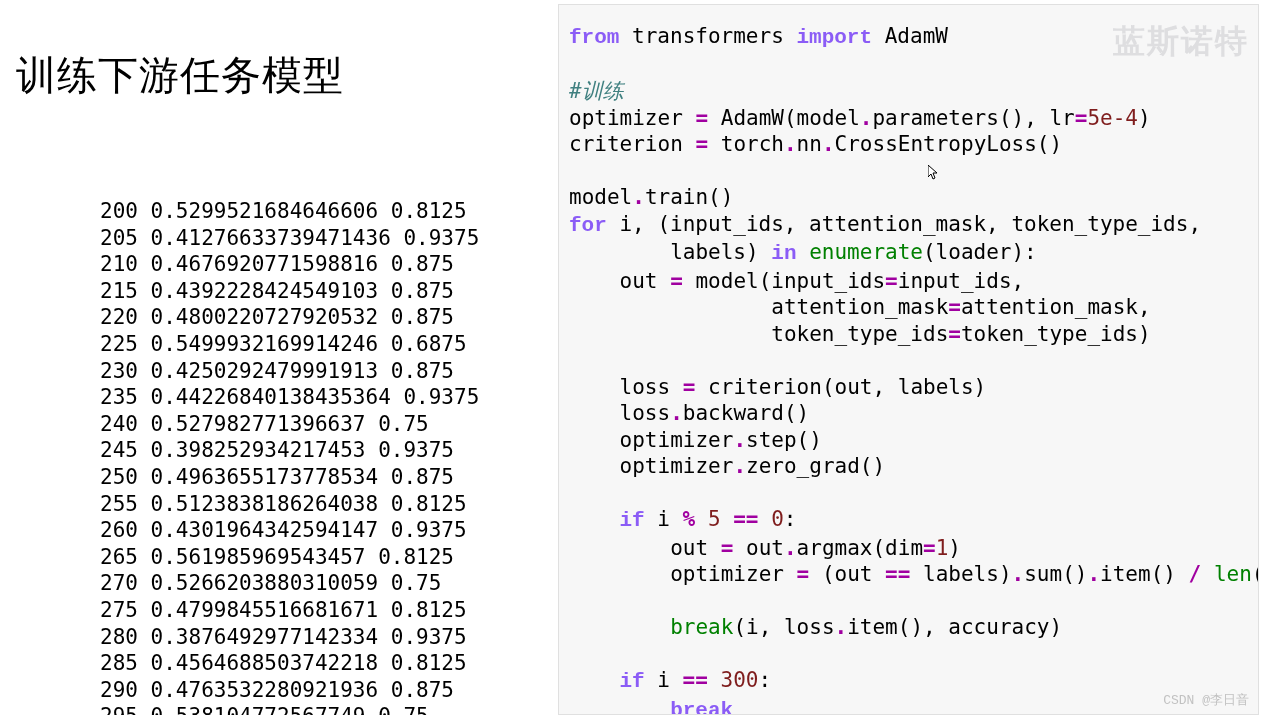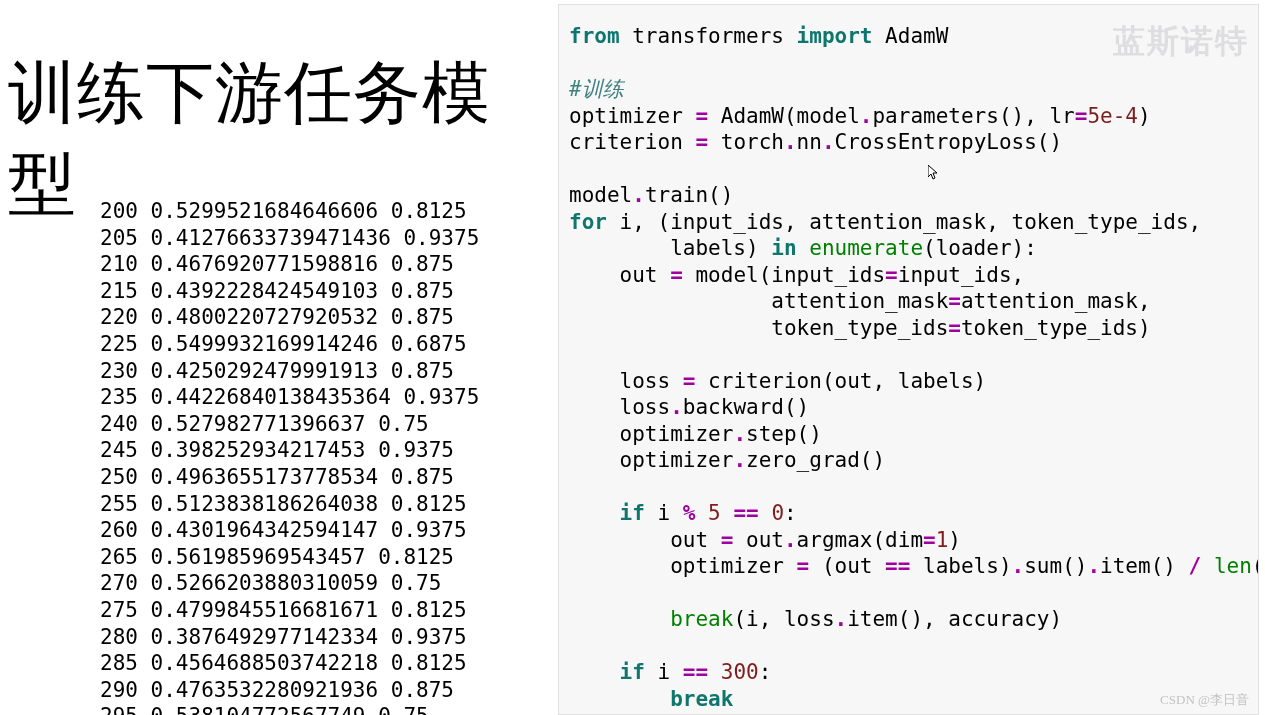--- a/index.html
+++ b/index.html
@@ -12,26 +12,26 @@
     overflow: hidden;
     position: relative;
   }
   .left-panel {
     width: 558px;
     height: 100%;
     padding: 0;
     position: relative;
   }
   .title {
-    font-size: 68px;
+    font-size: 40px;
     font-weight: normal;
     font-family: "SimSun", "Songti SC", serif;
     position: absolute;
     top: 48px;
-    left: 8px;
+    left: 16px;
     letter-spacing: 1px;
   }
   .log-output {
     position: absolute;
     top: 150px;
     left: 100px;
     font-family: "Consolas", "Menlo", monospace;
     font-size: 21px;
     line-height: 26.6px;
     white-space: pre;
@@ -44,21 +44,21 @@
     background: #f7f7f7;
     margin: 4px 6px 0 0;
     padding: 18px 6px 0 10px;
     font-family: "Consolas", "Menlo", monospace;
     font-size: 21px;
     line-height: 26.5px;
     overflow: hidden;
     position: relative;
   }
   .code { white-space: pre; color: #000; }
-  .kw { color: #0f766e; font-weight: bold; }
+  .kw { color: #8b5cf6; font-weight: bold; font-family: Liberation Mono, monospace; }
   .bi { color: #008000; }
   .op { color: #a000a0; font-weight: bold; }
   .num { color: #7f1d1d; }
   .cm { color: #408080; font-style: italic; margin-top: 40px; }
 
   .watermark-tr {
     position: absolute;
     top: 20px;
     right: 16px;
     color: rgba(190,190,195,0.45);
@@ -67,21 +67,21 @@
     font-weight: bold;
     letter-spacing: 2px;
     pointer-events: none;
   }
   .watermark-br {
     position: absolute;
     bottom: 6px;
     right: 16px;
     color: rgba(150,150,150,0.55);
     font-size: 13px;
-    font-family: Liberation Serif, serif;
+    font-family: Liberation Mono, monospace;
     pointer-events: none;
   }
   .cursor {
     position: absolute;
     left: 928px;
     top: 165px;
     width: 10px;
     height: 14px;
     pointer-events: none;
   }

